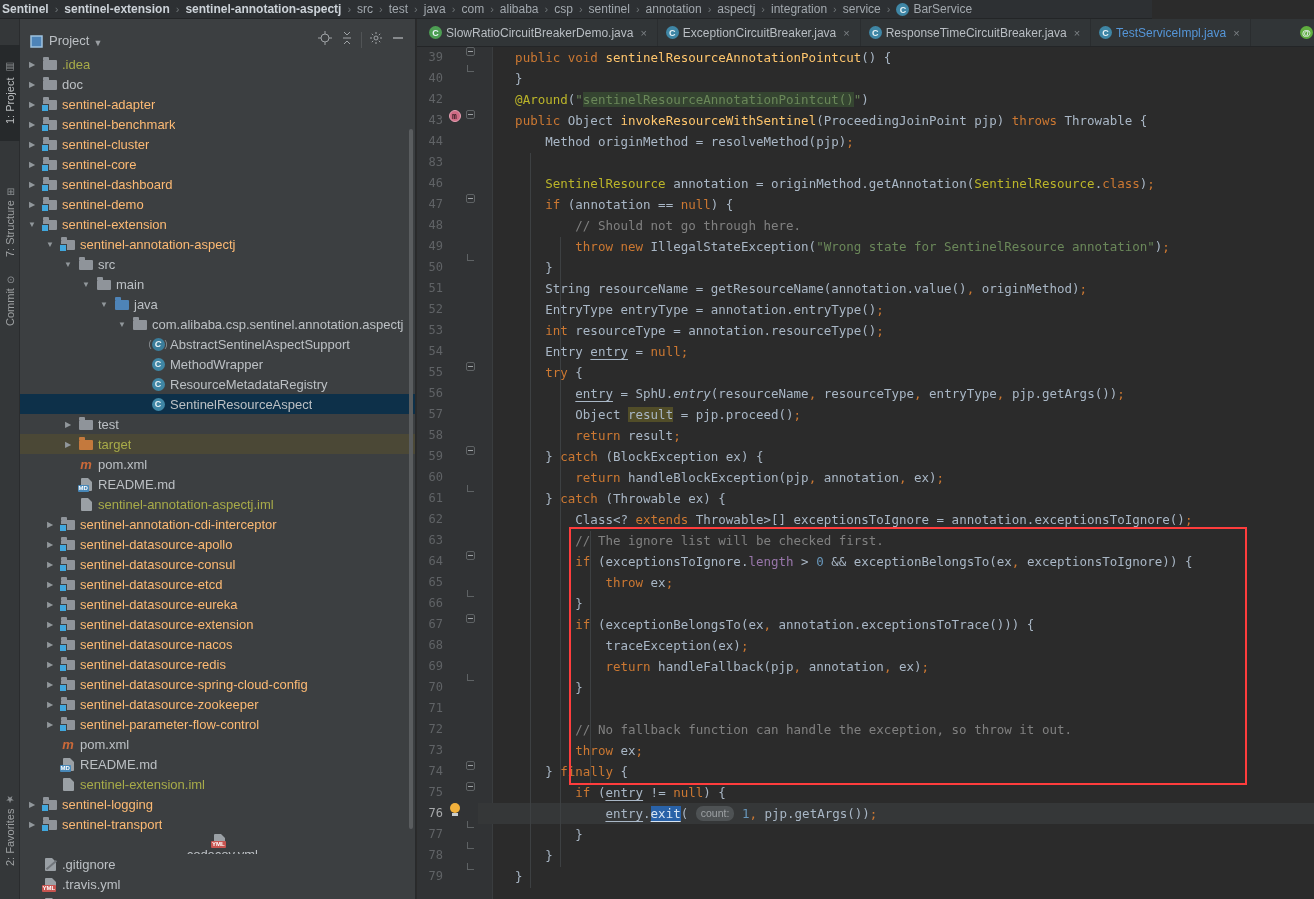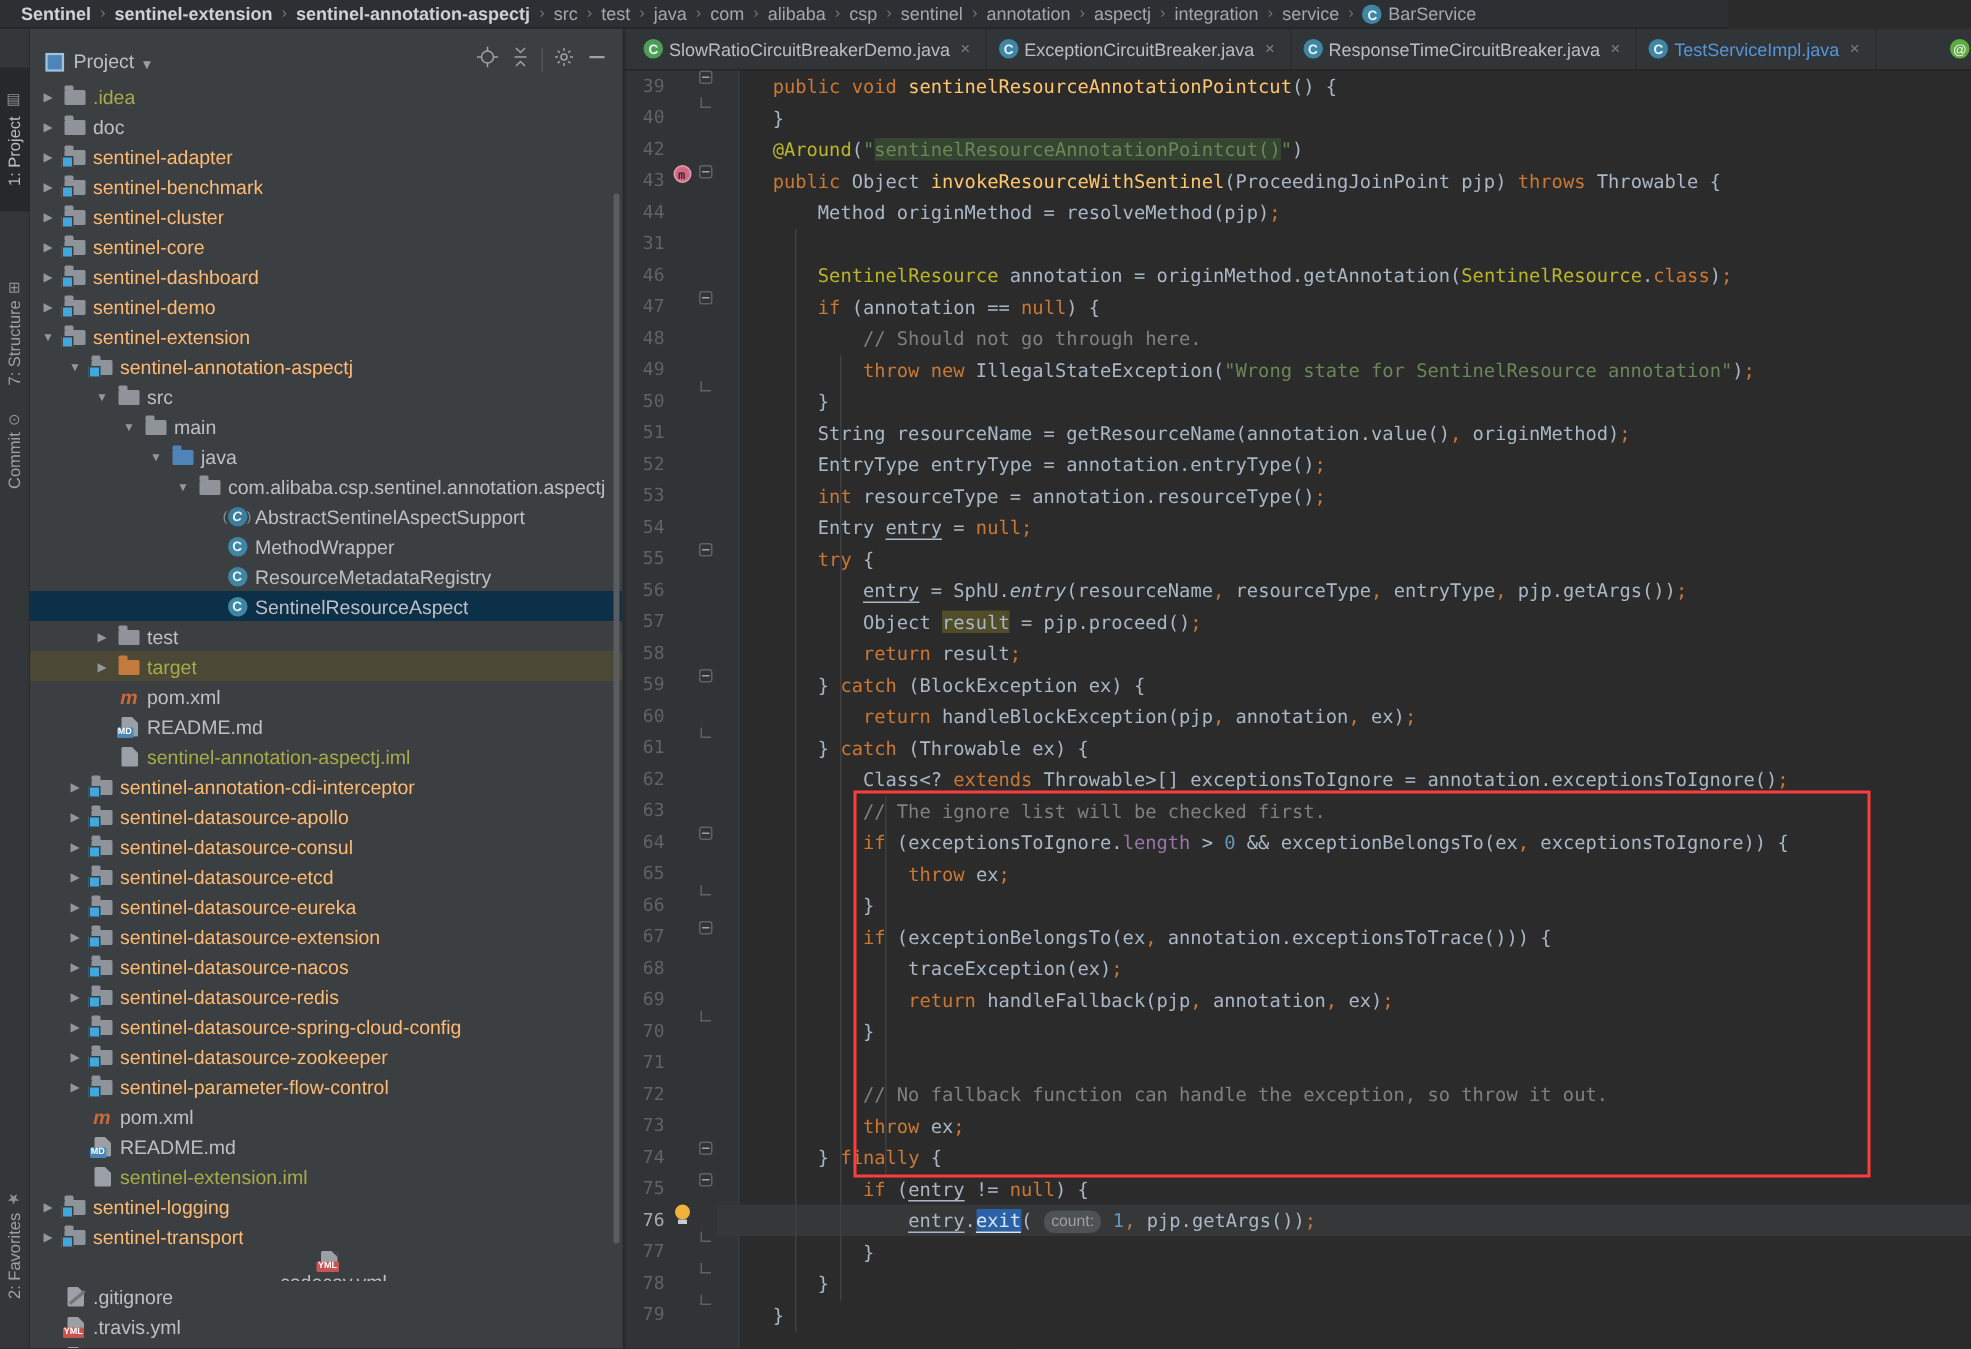--- a/index.html
+++ b/index.html
@@ -6,21 +6,21 @@
     --red-box:#ff3d3d; --sel-bg:#2962a8; --ignored:#a8ab49;
     --row-sel:#0d3049; --row-olive:#4b4836;
   }
   *{box-sizing:border-box;margin:0;padding:0}
   html,body{background:#2b2b2b;}
   body{font-family:"Liberation Sans",sans-serif;}
   .app{position:relative;width:1314px;height:899px;overflow:hidden;background:#2b2b2b;}
 
   
   .navbar{position:absolute;left:0;top:0;width:1152px;height:19px;background:#2d3033;
-    border-bottom:1px solid #232527;display:flex;align-items:center;padding-left:12px;
+    border-bottom:1px solid #232527;display:flex;align-items:center;padding-left:0;
     font-size:12px;color:#a2a8ae;white-space:nowrap;overflow:hidden;z-index:5;}
   .nav-item{padding:0 2px;cursor:default}
   .nav-item.b{font-weight:bold;color:#ccd2d8}
   .nav-sep{color:#6f7578;margin:0 4px;font-size:11px}
   .cic{display:inline-flex;align-items:center;justify-content:center;width:13px;height:13px;
     border-radius:50%;font-size:9px;font-weight:bold;color:#e8f2f6;margin-right:4px;flex:none}
 
   
   .strip{position:absolute;left:0;top:19px;width:20px;height:880px;background:#343739;
     border-right:1px solid #2a2c2e;}
@@ -585,21 +585,21 @@
         </div>
         <div class="cl">
           <span class="ln">44</span>
           <span class="gslot"></span>
           <span class="fslot"></span>
           <span class="ctwrap">
             <span class="ct"><span class="p">        Method originMethod = resolveMethod(pjp)</span><span class="o">;</span></span>
           </span>
         </div>
         <div class="cl">
-          <span class="ln">31</span>
+          <span class="ln">83</span>
           <span class="gslot"></span>
           <span class="fslot"></span>
           <span class="ctwrap">
             <span class="ct"></span>
           </span>
         </div>
         <div class="cl">
           <span class="ln">46</span>
           <span class="gslot"></span>
           <span class="fslot"></span>

